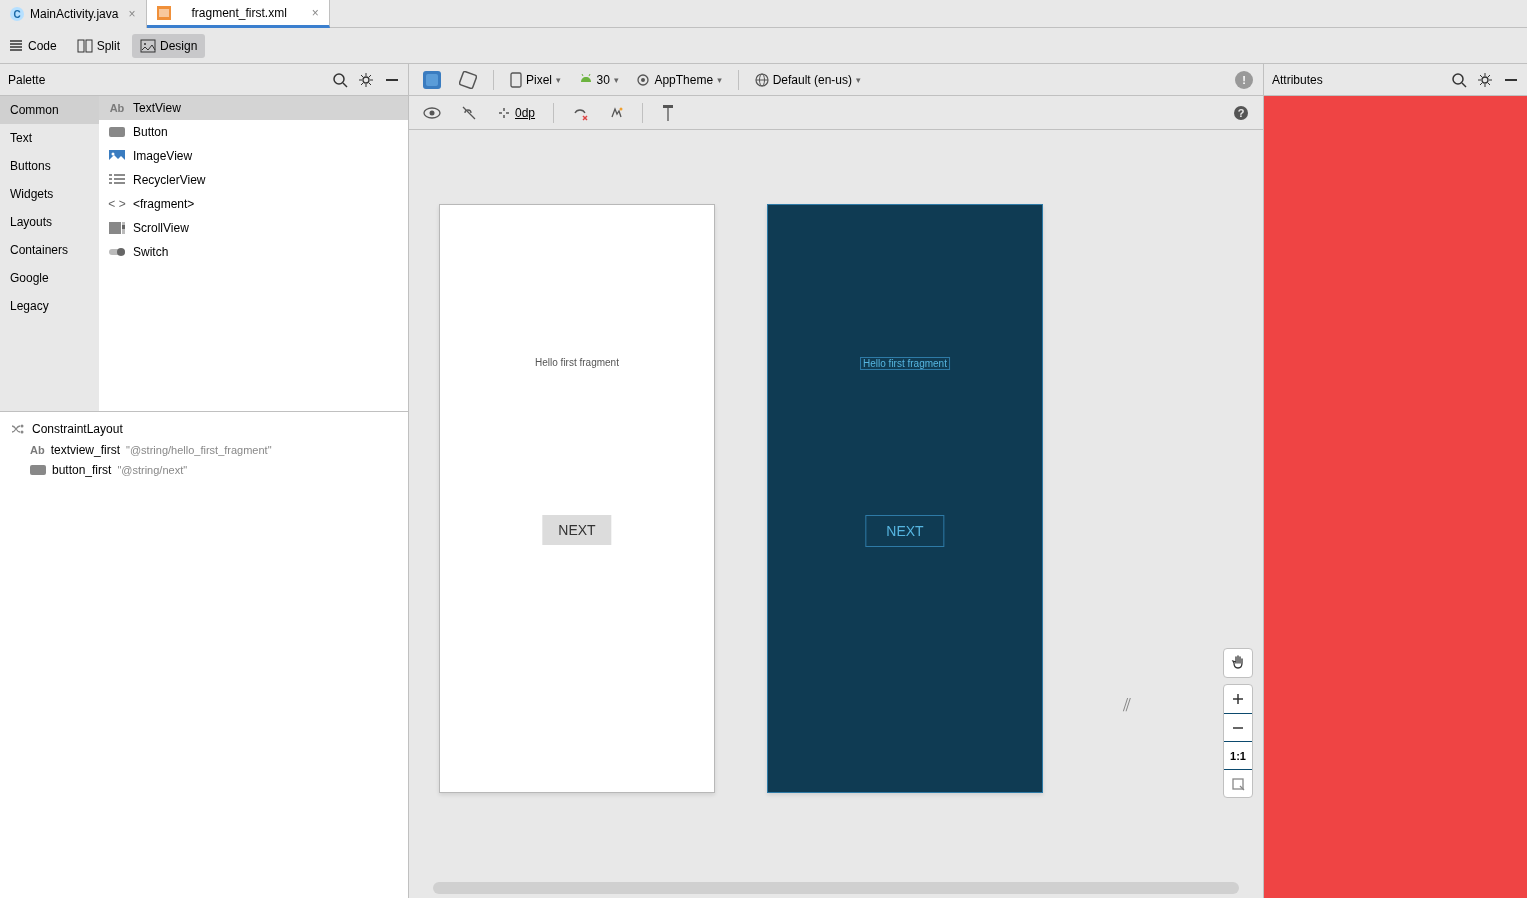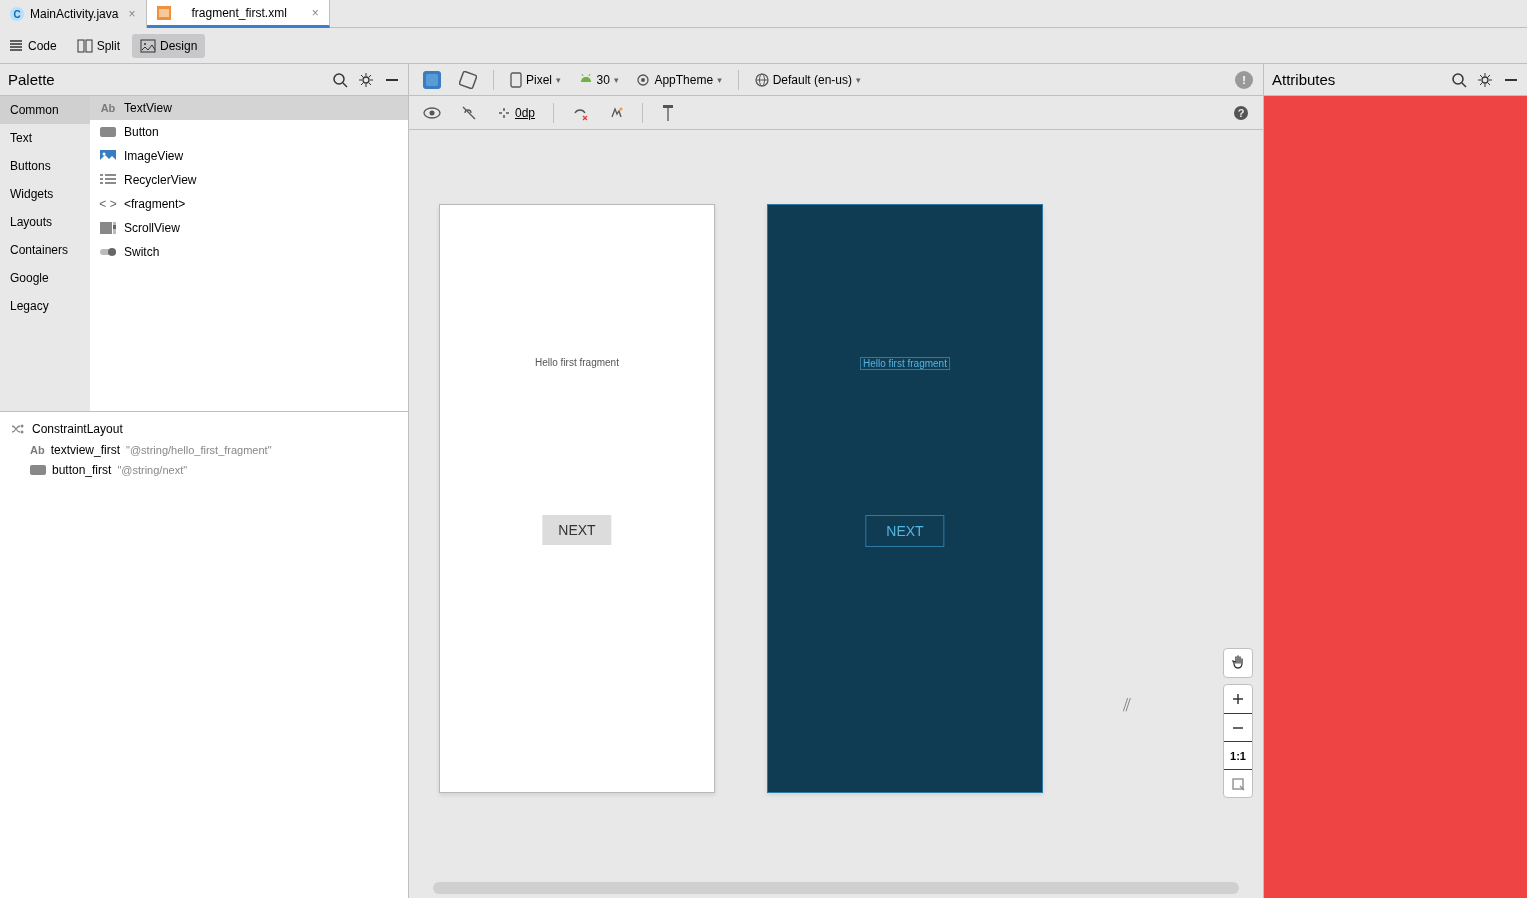--- a/index.html
+++ b/index.html
@@ -66,31 +66,31 @@
 }
 .palette-header, .tree-header, .attr-header {
   display: flex;
   align-items: center;
   justify-content: space-between;
   height: 32px;
   padding: 0 8px;
   background: #e8e8e8;
   border-bottom: 1px solid #c0c0c0;
 }
-.hdr-title { font-size: 15px; }
+.hdr-title { font-size: 12px; }
 .hdr-icons { display: flex; gap: 10px; align-items: center; }
 .icon-btn { width:16px; height:16px; display:flex; align-items:center; justify-content:center; cursor:pointer; }
 .palette-body {
   display: flex;
   flex: 0 0 auto;
   height: 316px;
   border-bottom: 1px solid #c0c0c0;
 }
 .palette-cats {
-  width: 90px;
+  width: 99px;
   background: #e8e8e8;
   display: flex;
   flex-direction: column;
 }
 .palette-cat {
   padding: 7px 10px;
   cursor: pointer;
   font-size: 12px;
 }
 .palette-cat.active { background: #d0d0d0; }

